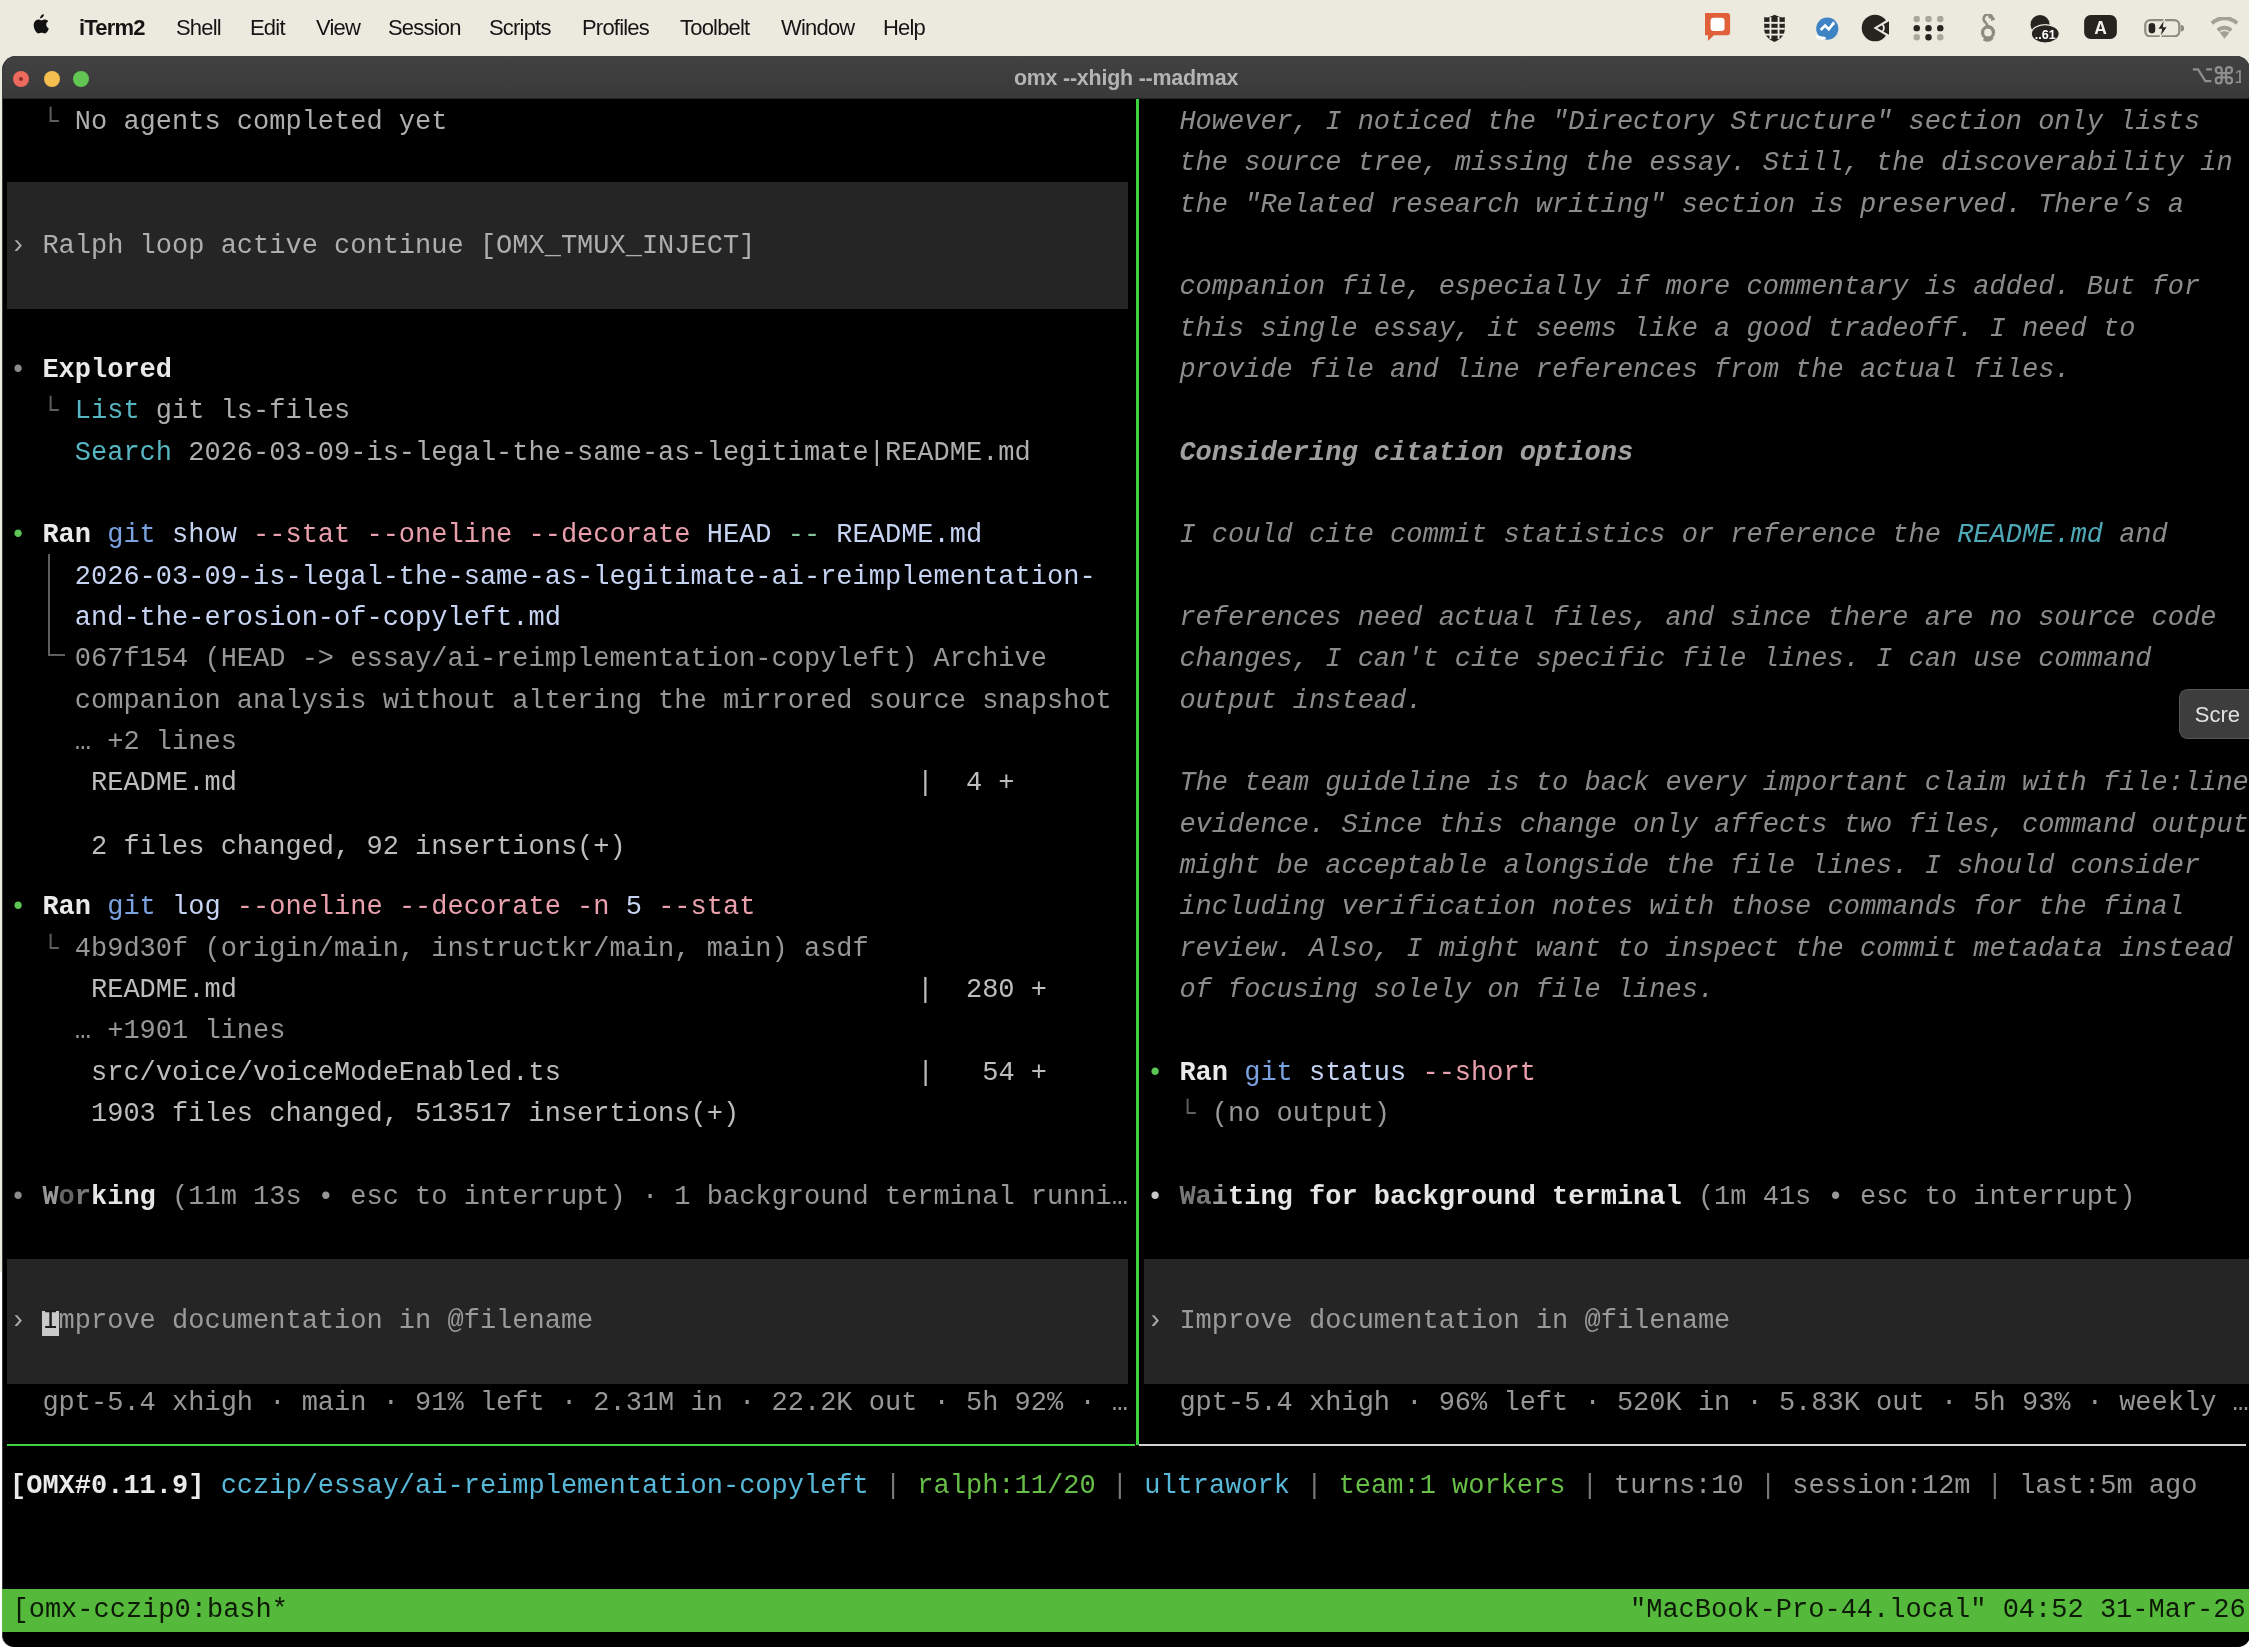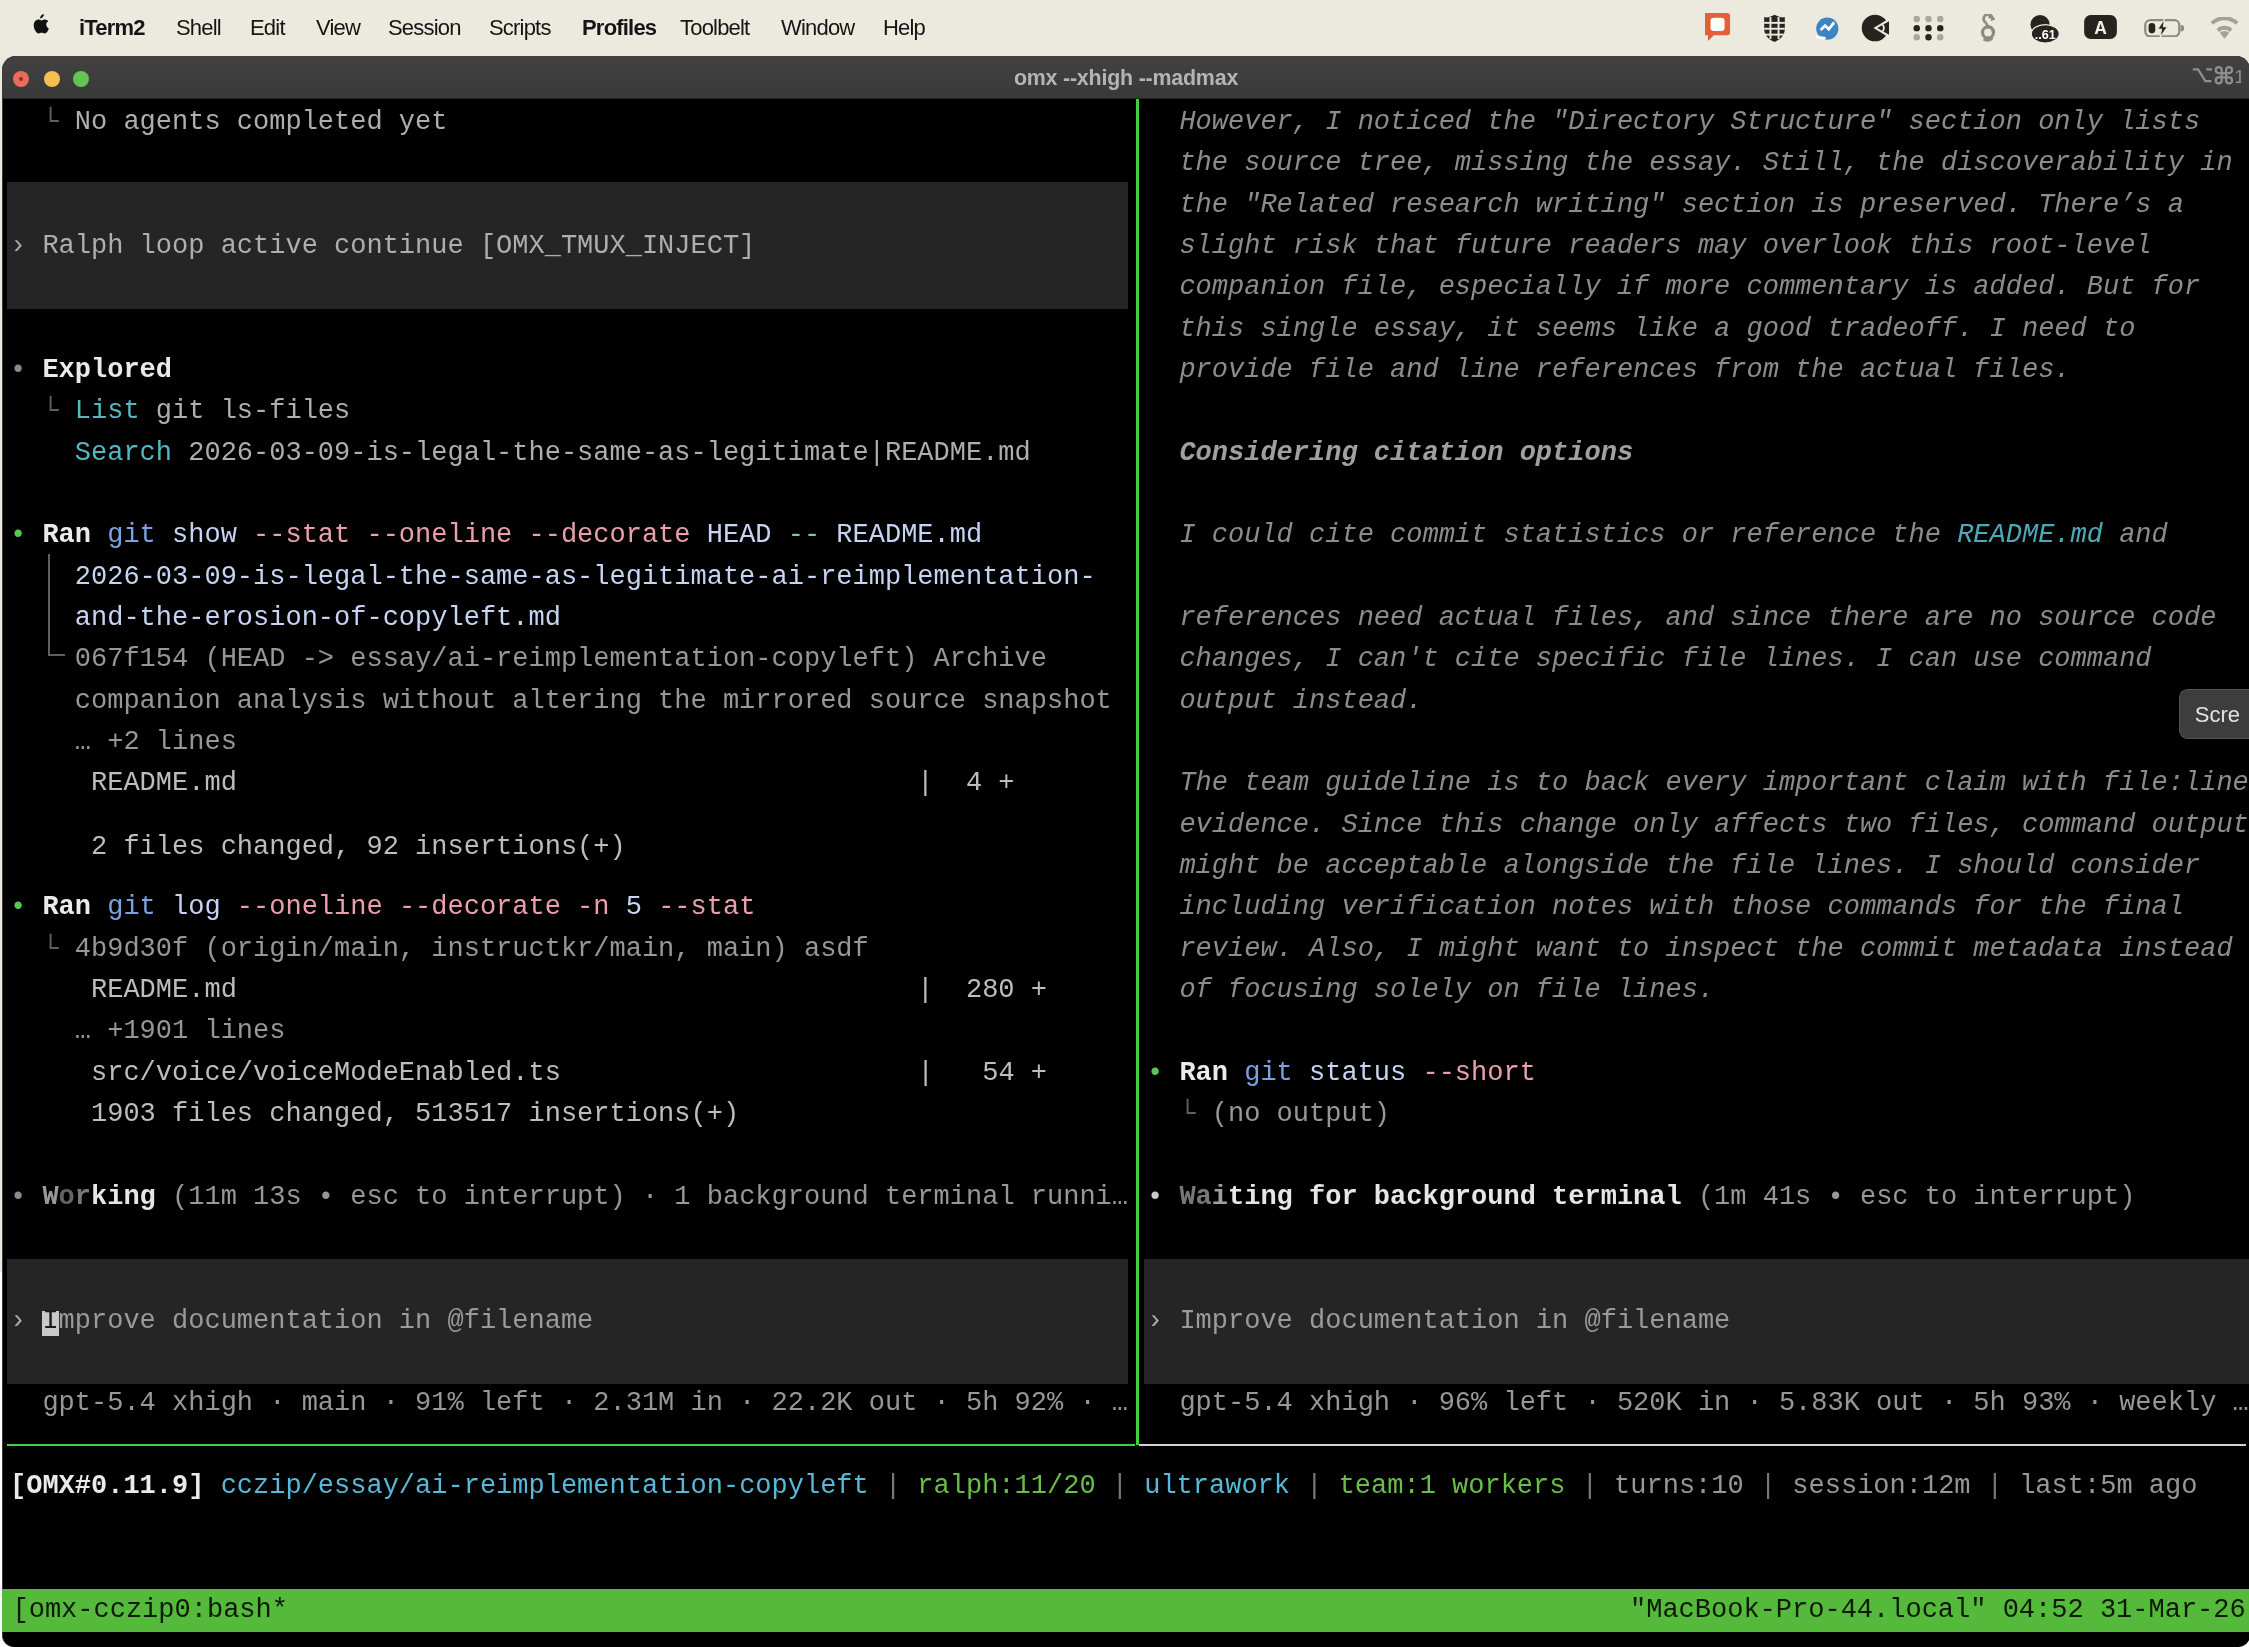--- a/index.html
+++ b/index.html
@@ -40,21 +40,21 @@
 <div id="root">
 <svg class="abs" style="left:33px;top:14px" width="16" height="20" viewBox="0 0 814 1000">
 <path fill="#111" d="M788 781c-14 32-30 61-49 88-26 37-47 63-63 77-25 23-52 35-81 36-21 0-46-6-75-18-29-12-56-18-80-18-26 0-54 6-84 18-30 12-54 19-72 19-28 1-55-11-82-37-17-15-39-42-66-80-29-41-52-88-71-142-20-58-30-114-30-168 0-62 13-116 40-161 21-36 50-64 85-85 35-21 74-32 115-33 22 0 51 7 87 20 36 13 59 20 69 20 7 0 32-8 74-23 40-14 73-20 101-18 75 6 131 36 168 89-67 41-100 98-99 171 1 57 21 104 62 141 18 18 39 31 62 41-5 14-10 28-16 41zM554 20c0 46-17 89-50 129-40 47-89 74-142 70a143 143 0 0 1-1-17c0-44 19-92 53-130 17-20 39-36 65-49 26-13 51-20 74-21 1 6 1 12 1 18z"></path>
 </svg>
 <div class="mi" style="left:79px;font-weight:700">iTerm2</div>
     <div class="mi" style="left:176px;font-weight:400">Shell</div>
     <div class="mi" style="left:250px;font-weight:400">Edit</div>
     <div class="mi" style="left:316px;font-weight:400">View</div>
     <div class="mi" style="left:388px;font-weight:400">Session</div>
     <div class="mi" style="left:489px;font-weight:400">Scripts</div>
-    <div class="mi" style="left:582px;font-weight:700">Profiles</div>
+    <div class="mi" style="left:582px;font-weight:400">Profiles</div>
     <div class="mi" style="left:680px;font-weight:400">Toolbelt</div>
     <div class="mi" style="left:781px;font-weight:400">Window</div>
     <div class="mi" style="left:883px;font-weight:400">Help</div>
 
 <svg class="abs" style="left:1705px;top:13.3px" width="26.6" height="31" viewBox="0 0 36 42">
  <path d="M2 2 h30 a4 4 0 0 1 4 4 v22 a4 4 0 0 1 -4 4 h-18 l-8 8 v-8 h-4 a4 4 0 0 1 -4 -4 v-22 a4 4 0 0 1 4 -4 z" fill="#e0603a" transform="translate(-2,-2)"></path>
  <rect x="7.5" y="6.5" width="19" height="18" rx="4.5" fill="#fff"></rect>
 </svg>
 <svg class="abs" style="left:1762px;top:14px" width="25" height="28" viewBox="0 0 34 38">
  <path d="M3 4 C8 6 12 3 17 1 C22 3 26 6 31 4 L31 20 C31 30 24 35 17 38 C10 35 3 30 3 20 Z" fill="#26241f"></path>
@@ -165,21 +165,20 @@
     <div class="tl" style="top:970px;left:10px;">     <span class="st">README.md</span>                                          <span class="st">|</span>  <span class="st">280 +</span></div>
     <div class="tl" style="top:1011px;left:10px;">    <span class="gry">…</span> <span class="gry">+1901 lines</span></div>
     <div class="tl" style="top:1053px;left:10px;">     <span class="st">src/voice/voiceModeEnabled.ts</span>                      <span class="st">|</span>   <span class="st">54 +</span></div>
     <div class="tl" style="top:1094px;left:10px;">     <span class="st">1903 files changed, 513517 insertions(+)</span></div>
     <div class="tl" style="top:1177px;left:10px;"><span class="gyb">•</span> <span class="sh1">W</span><span class="sh2">o</span><span class="sh3">r</span><span class="shb">king</span> <span class="gry">(11m 13s • esc to interrupt)</span> <span class="gry">·</span> <span class="gry">1 background terminal runni…</span></div>
     <div class="tl" style="top:1301px;left:10px;"><span class="pr">›</span> <span class="cur">I</span><span class="inp">mprove documentation in @filename</span></div>
     <div class="tl" style="top:1383px;left:10px;">  <span class="gry">gpt-5.4 xhigh · main · 91% left · 2.31M in · 22.2K out · 5h 92% · …</span></div>
 <div class="tl" style="top:102px;left:1147px;">  <span class="th">However, I noticed the "Directory Structure" section only lists</span></div>
     <div class="tl" style="top:143px;left:1147px;">  <span class="th">the source tree, missing the essay. Still, the discoverability in</span></div>
     <div class="tl" style="top:185px;left:1147px;">  <span class="th">the "Related research writing" section is preserved. There’s a</span></div>
-    <div class="tl" style="top:226px;left:1147px;">  <span class="th">slight risk that future readers may overlook this root-level</span></div>
     <div class="tl" style="top:267px;left:1147px;">  <span class="th">companion file, especially if more commentary is added. But for</span></div>
     <div class="tl" style="top:309px;left:1147px;">  <span class="th">this single essay, it seems like a good tradeoff. I need to</span></div>
     <div class="tl" style="top:350px;left:1147px;text-align:right;">  <span class="th">provide file and line references from the actual files.</span></div>
     <div class="tl" style="top:598px;left:1147px;">  <span class="th">references need actual files, and since there are no source code</span></div>
     <div class="tl" style="top:639px;left:1147px;">  <span class="th">changes, I can't cite specific file lines. I can use command</span></div>
     <div class="tl" style="top:681px;left:1147px;">  <span class="th">output instead.</span></div>
     <div class="tl" style="top:763px;left:1147px;">  <span class="th">The team guideline is to back every important claim with file:line</span></div>
     <div class="tl" style="top:805px;left:1147px;">  <span class="th">evidence. Since this change only affects two files, command output</span></div>
     <div class="tl" style="top:846px;left:1147px;">  <span class="th">might be acceptable alongside the file lines. I should consider</span></div>
     <div class="tl" style="top:887px;left:1147px;">  <span class="th">including verification notes with those commands for the final</span></div>

